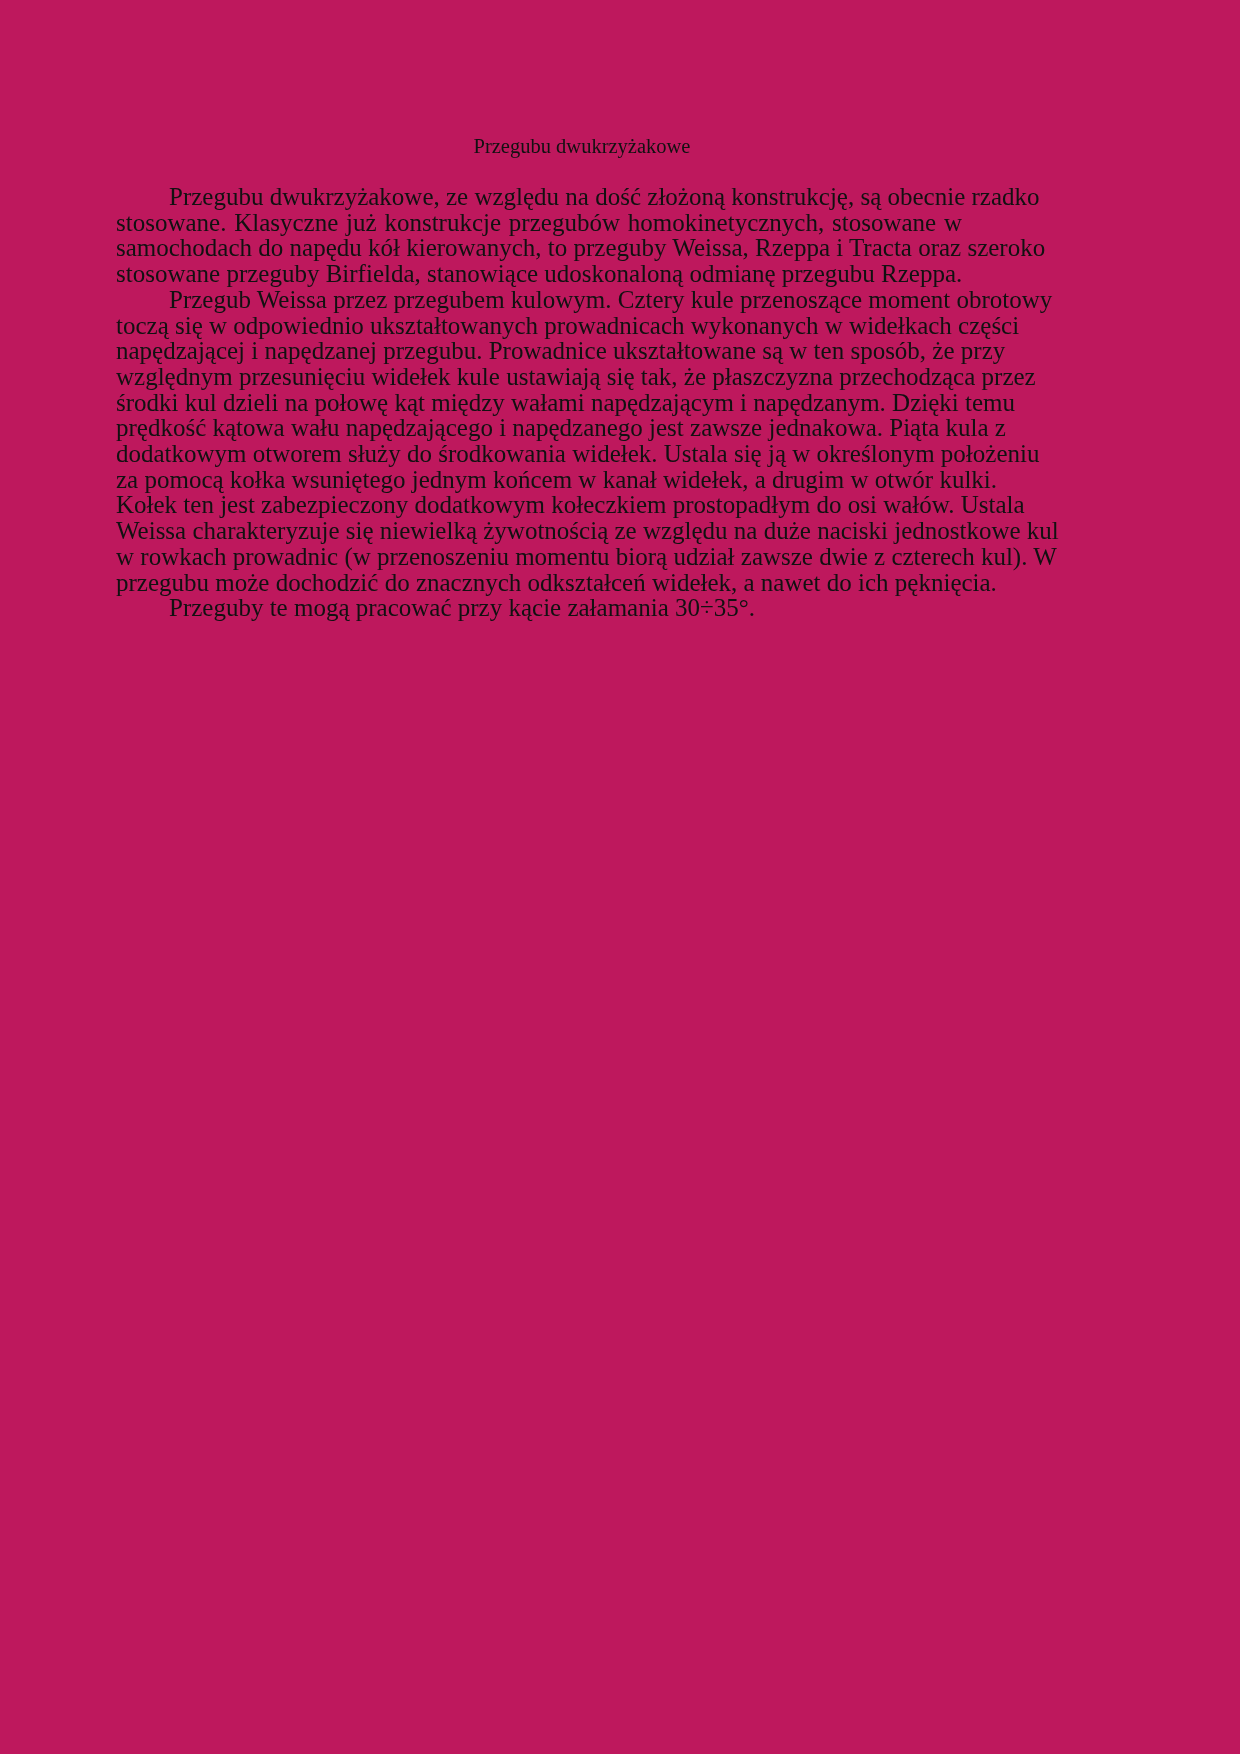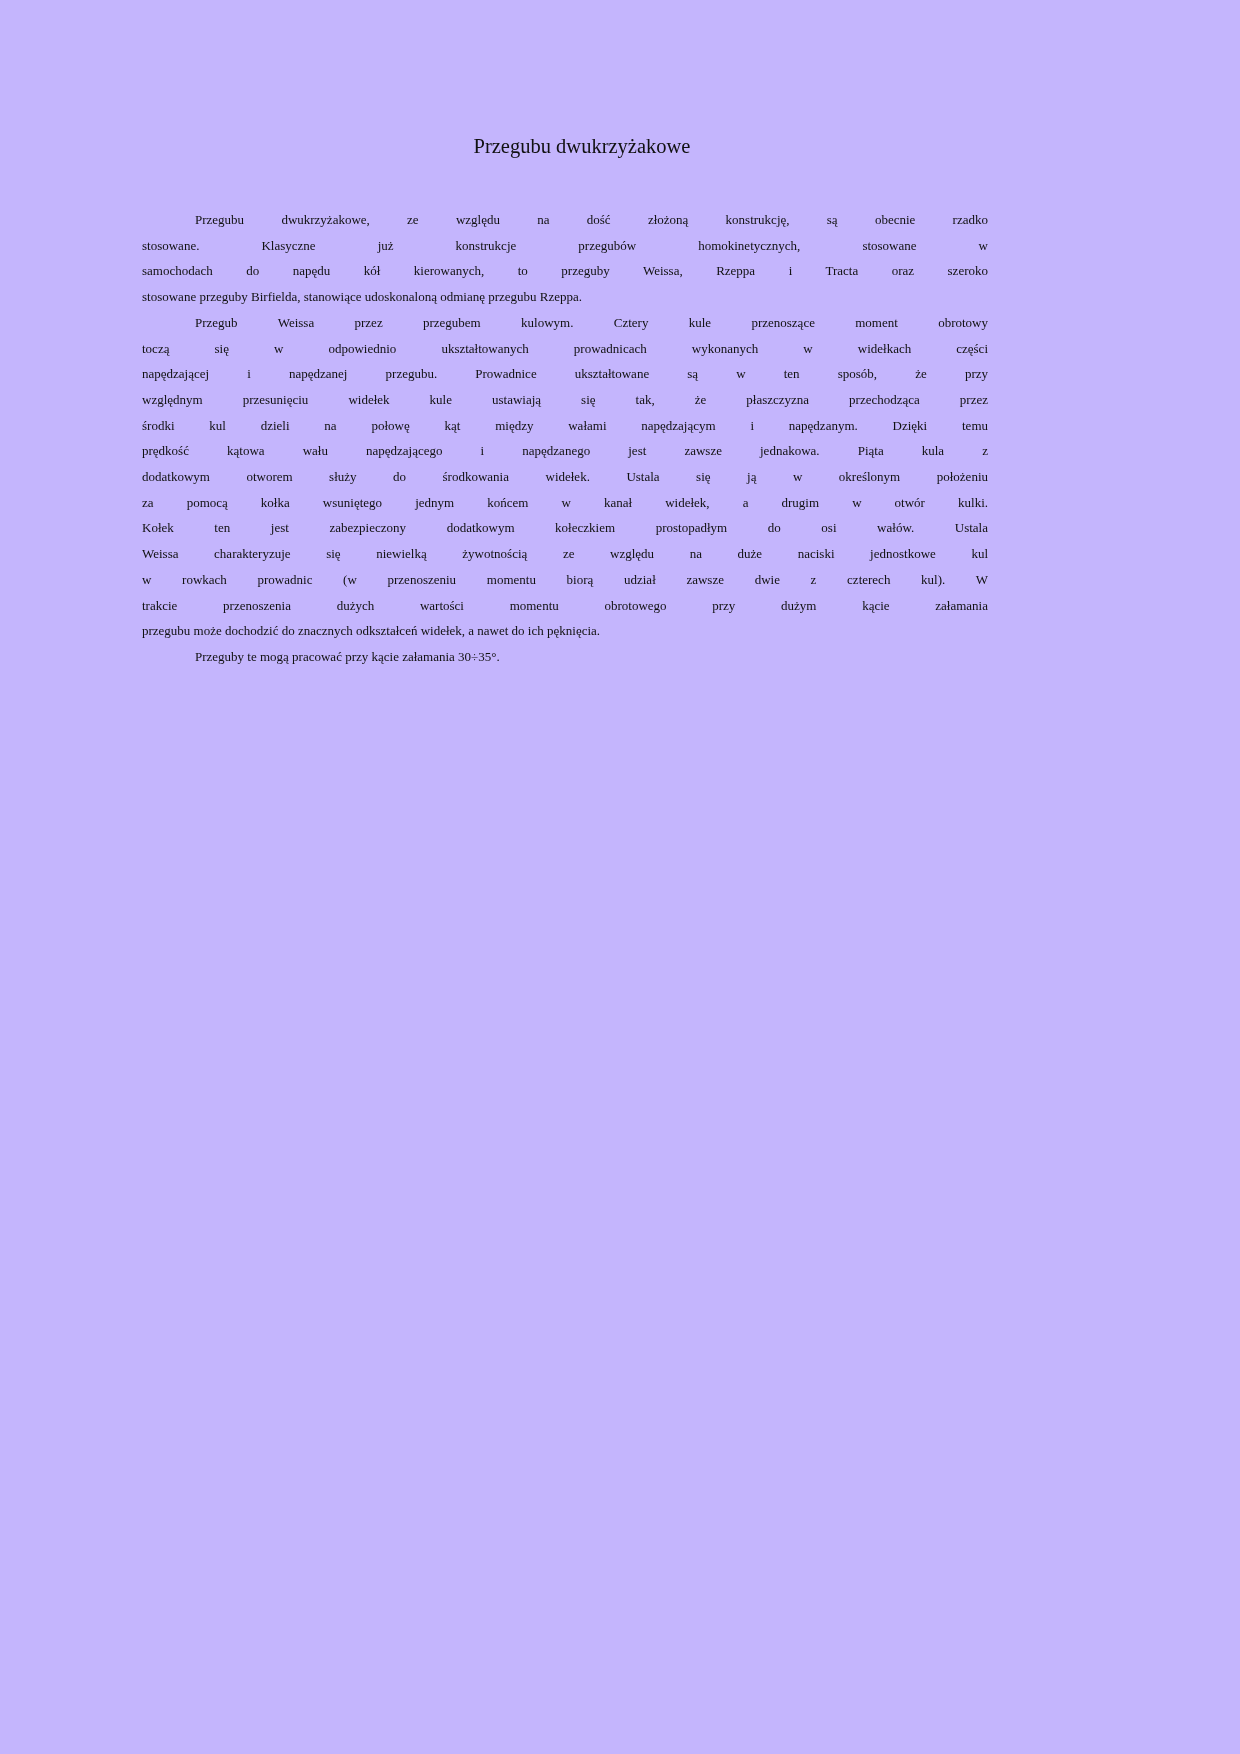--- a/index.html
+++ b/index.html
@@ -14,41 +14,40 @@
       overflow: hidden;
       font-family: "Liberation Serif", "DejaVu Serif", serif;
       color: #111111;
     }
     .page {
       position: absolute;
       left: 0;
       top: 0;
       width: 1240px;
       height: 1754px;
-      background: #c4b5fd;
+      background: #be185d;
     }
     .title {
       position: absolute;
       left: 0;
       width: 1164px;
       top: 133px;
       text-align: center;
       font-size: 20.5px;
       line-height: 26px;
       margin: 0;
       font-weight: normal;
     }
     .body-text {
       position: absolute;
-      left: 142px;
+      left: 116px;
       top: 184px;
       width: 846px;
-      font-size: 13px;
+      font-size: 25px;
       line-height: 25.7px;
-      margin-top: 23px;
     }
     .body-text p {
       margin: 0;
       text-indent: 53px;
       text-align: justify;
     }
     .body-text p .line {
       display: block;
       text-align: justify;
       text-align-last: justify;
@@ -82,20 +81,19 @@
       <span class="line">toczą się w odpowiednio ukształtowanych prowadnicach wykonanych w widełkach części</span>
       <span class="line">napędzającej i napędzanej przegubu. Prowadnice ukształtowane są w ten sposób, że przy</span>
       <span class="line">względnym przesunięciu widełek kule ustawiają się tak, że płaszczyzna przechodząca przez</span>
       <span class="line">środki kul dzieli na połowę kąt między wałami napędzającym i napędzanym. Dzięki temu</span>
       <span class="line">prędkość kątowa wału napędzającego i napędzanego jest zawsze jednakowa. Piąta kula z</span>
       <span class="line">dodatkowym otworem służy do środkowania widełek. Ustala się ją w określonym położeniu</span>
       <span class="line">za pomocą kołka wsuniętego jednym końcem w kanał widełek, a drugim w otwór kulki.</span>
       <span class="line">Kołek ten jest zabezpieczony dodatkowym kołeczkiem prostopadłym do osi wałów. Ustala</span>
       <span class="line">Weissa charakteryzuje się niewielką żywotnością ze względu na duże naciski jednostkowe kul</span>
       <span class="line">w rowkach prowadnic (w przenoszeniu momentu biorą udział zawsze dwie z czterech kul). W</span>
-      <span class="line">trakcie przenoszenia dużych wartości momentu obrotowego przy dużym kącie załamania</span>
       <span class="line last">przegubu może dochodzić do znacznych odkształceń widełek, a nawet do ich pęknięcia.</span>
     </p>
     <p class="lines">
       <span class="line first last">Przeguby te mogą pracować przy kącie załamania 30÷35°.</span>
     </p>
   </div>
 </div>
 
 </body></html>

